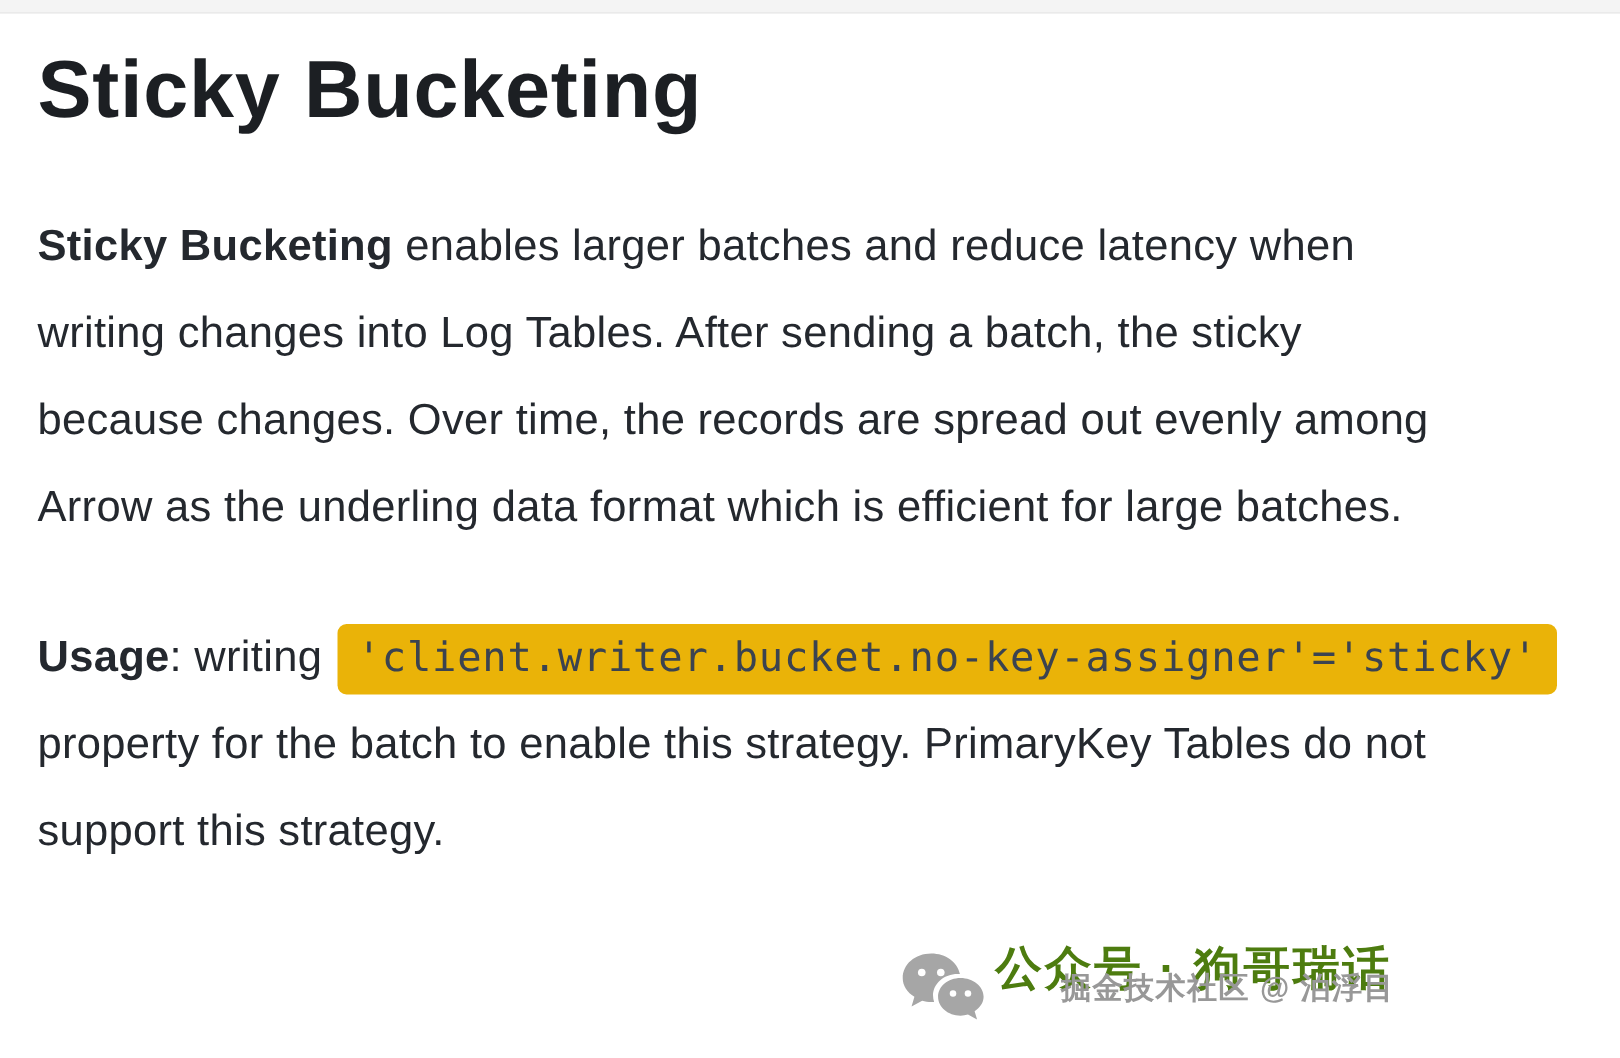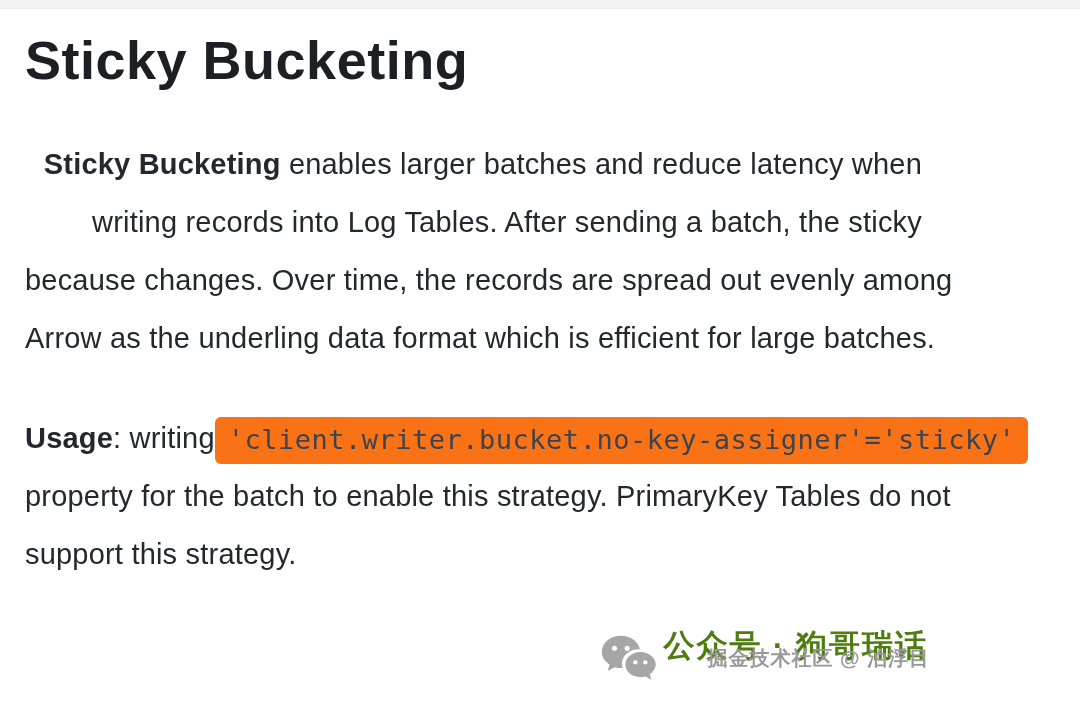--- a/index.html
+++ b/index.html
@@ -37,33 +37,34 @@
     font-weight: 700;
     letter-spacing: 0.5px;
     color: #1c1f23;
   }
   .para {
     font-size: 29px;
     line-height: 58px;
     color: #24282e;
     letter-spacing: 0.2px;
   }
-  .para-1 { margin-top: 40px; text-align: right; }
+  .para-1 { margin-top: 40px; }
   .para-2 { margin-top: 42px; }
   .line { white-space: nowrap; }
   .bold { font-weight: 700; }
   .inline-code {
     display: inline-block;
     font-family: "DejaVu Sans Mono", "Liberation Mono", monospace;
     font-size: 27px;
     line-height: 34px;
     color: #3b4350;
-    background: #f97316;
+    background: #eab308;
     border-radius: 6px;
     padding: 6px 13px 7px 13px;
+    margin-left: 10px;
     vertical-align: middle;
     letter-spacing: 0.5px;
   }
   .watermark {
     position: absolute;
     right: 18px;
     bottom: 10px;
     height: 64px;
     width: 330px;
   }
@@ -100,21 +101,21 @@
 
 <div class="top-strip"></div>
 
 <div class="page">
   <div class="content">
 
     <h1 class="doc-title">Sticky Bucketing</h1>
 
     <div class="para para-1">
       <div class="line"><span class="bold">Sticky Bucketing</span><span> enables larger batches and reduce latency when</span></div>
-      <div class="line">writing records into Log Tables. After sending a batch, the sticky</div>
+      <div class="line">writing changes into Log Tables. After sending a batch, the sticky</div>
       <div class="line">because changes. Over time, the records are spread out evenly among</div>
       <div class="line">Arrow as the underling data format which is efficient for large batches.</div>
     </div>
 
     <div class="para para-2">
       <div class="line"><span class="bold">Usage</span><span>: writing</span><code class="inline-code">'client.writer.bucket.no-key-assigner'='sticky'</code></div>
       <div class="line">property for the batch to enable this strategy. PrimaryKey Tables do not</div>
       <div class="line">support this strategy.</div>
     </div>
 

